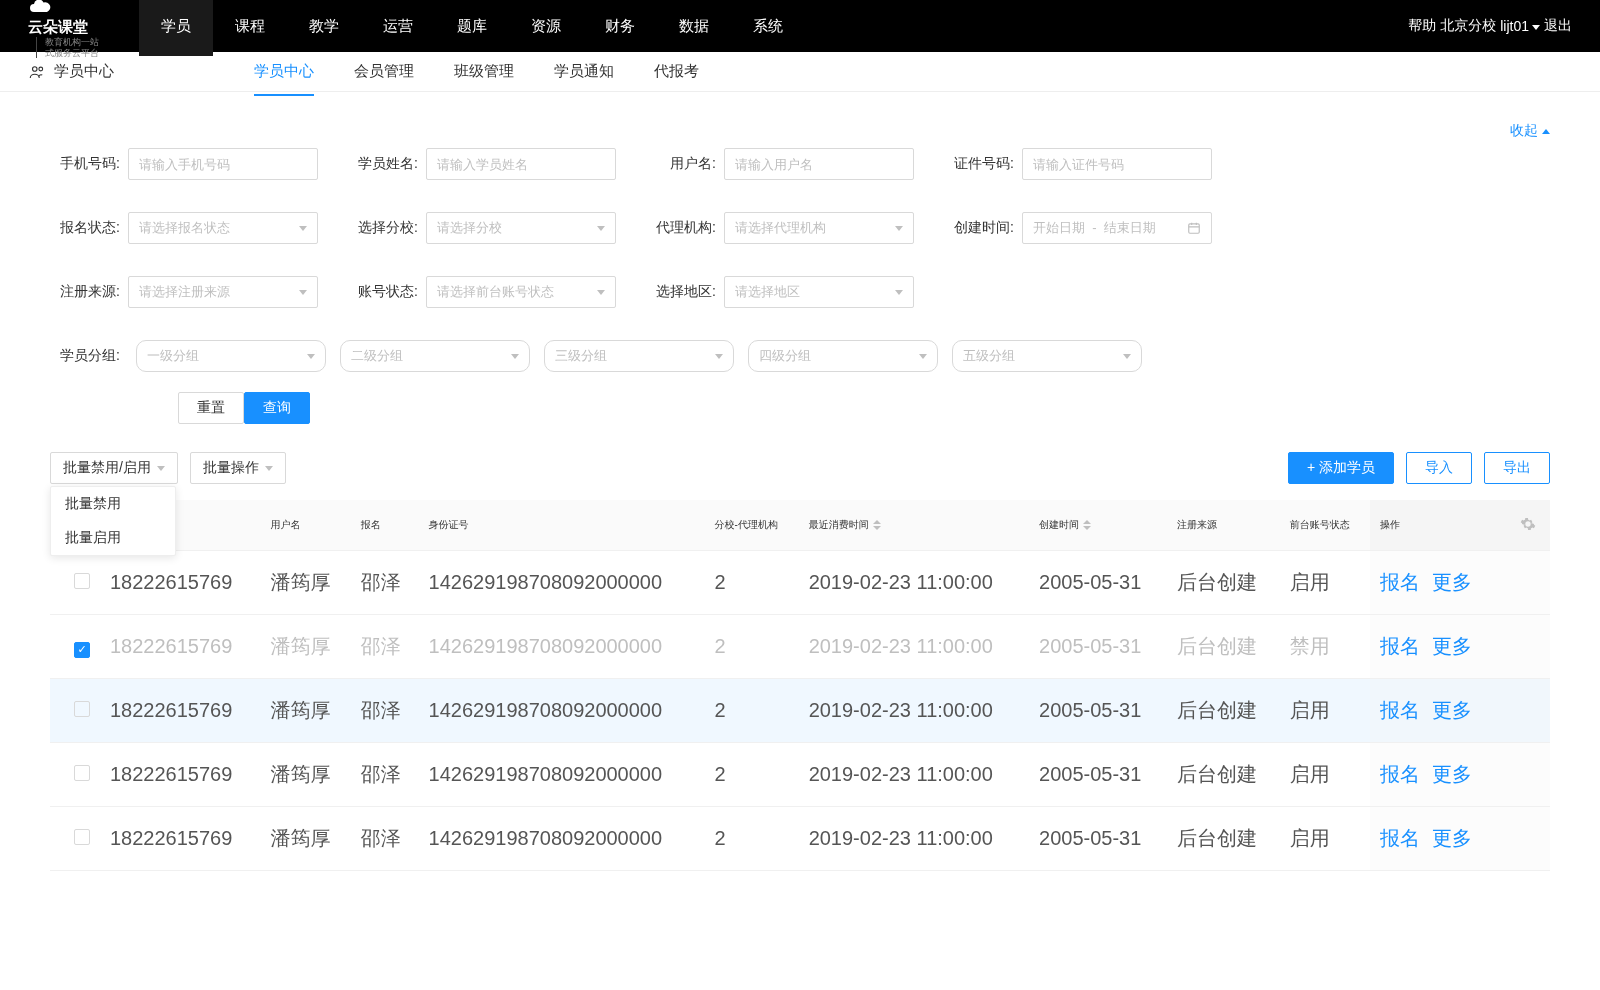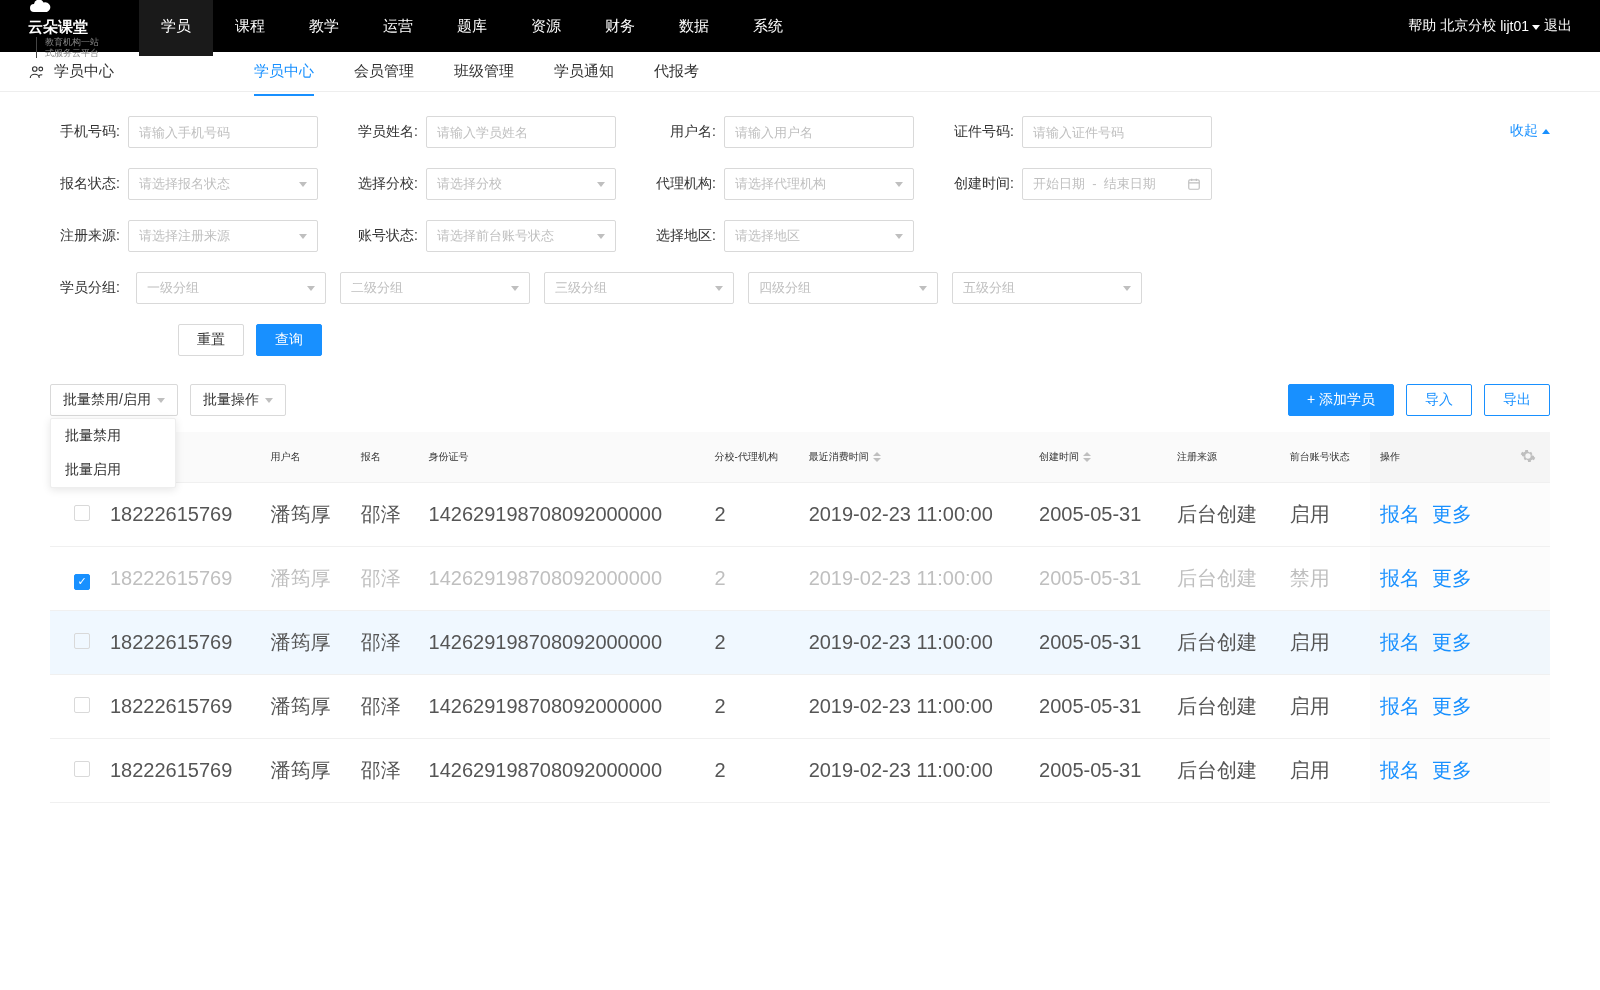--- a/index.html
+++ b/index.html
@@ -19,35 +19,35 @@
     
     .sub-nav { height: 40px; display: flex; align-items: center; padding: 0 28px; border-bottom: 1px solid #eee; }
     .sub-nav-title { display: flex; align-items: center; margin-right: 140px; font-size: 15px; }
     .sub-nav-title svg { margin-right: 8px; }
     .sub-nav-items { display: flex; gap: 40px; }
     .sub-nav-item { height: 48px; display: flex; align-items: center; cursor: pointer; font-size: 15px; position: relative; }
     .sub-nav-item.active { color: #1890ff; }
     .sub-nav-item.active::after { content: ''; position: absolute; bottom: 0; left: 0; right: 0; height: 2px; background: #1890ff; }
     
     .filter-section { padding: 24px 50px 8px 50px; position: relative; }
-    .filter-row { display: flex; gap: 30px; margin-bottom: 20px; align-items: center; }
+    .filter-row { display: flex; gap: 30px; margin-bottom: 20px; align-items: center; margin-top: 32px; }
     .filter-item { display: flex; align-items: center; }
     .filter-label { width: 70px; text-align: right; margin-right: 8px; font-size: 14px; }
     .filter-input, .filter-select { width: 190px; height: 32px; border: 1px solid #d9d9d9; border-radius: 2px; padding: 0 10px; font-size: 13px; color: #333; outline: none; }
     .filter-input::placeholder { color: #bfbfbf; }
     .filter-select { appearance: none; background: #fff; position: relative; color: #bfbfbf; cursor: pointer; display: flex; align-items: center; justify-content: space-between; }
     .select-arrow { width: 0; height: 0; border-left: 4px solid transparent; border-right: 4px solid transparent; border-top: 5px solid #bfbfbf; }
     .date-range { width: 190px; height: 32px; border: 1px solid #d9d9d9; border-radius: 2px; padding: 0 10px; display: flex; align-items: center; color: #bfbfbf; font-size: 13px; justify-content: space-between; }
     .date-range-text { flex: 1; }
     .collapse-btn { color: #1890ff; cursor: pointer; position: absolute; right: 50px; top: 30px; font-size: 14px; display: flex; align-items: center; gap: 4px; }
     .chevron-up { width: 0; height: 0; border-left: 4px solid transparent; border-right: 4px solid transparent; border-bottom: 5px solid #1890ff; }
-    .group-select { width: 190px; height: 32px; border: 1px solid #d9d9d9; border-radius: 2px; padding: 0 10px; font-size: 13px; color: #bfbfbf; display: flex; align-items: center; justify-content: space-between; cursor: pointer; }
+    .group-select { width: 190px; height: 32px; border: 1px solid #d9d9d9; border-radius: 10px; padding: 0 10px; font-size: 13px; color: #bfbfbf; display: flex; align-items: center; justify-content: space-between; cursor: pointer; }
     .group-label-item { display: flex; align-items: center; }
     
-    .action-row { display: flex; gap: 12px; padding-left: 128px; }
+    .action-row { display: flex; padding-left: 128px; }
     .btn { height: 32px; padding: 0 18px; border-radius: 2px; cursor: pointer; font-size: 14px; display: inline-flex; align-items: center; }
     .btn-default { background: #fff; border: 1px solid #d9d9d9; color: #333; }
     .btn-primary { background: #1890ff; border: 1px solid #1890ff; color: #fff; }
     
     .table-section { padding: 20px 50px; position: relative; }
     .table-toolbar { display: flex; justify-content: space-between; margin-bottom: 16px; align-items: center; }
     .toolbar-left { display: flex; gap: 12px; position: relative; }
     .dropdown-btn { height: 32px; padding: 0 12px; border: 1px solid #d9d9d9; border-radius: 2px; background: #fff; cursor: pointer; display: flex; align-items: center; gap: 6px; font-size: 14px; }
     .dropdown-menu { position: absolute; top: 34px; left: 0; background: #fff; border: 1px solid #eee; box-shadow: 0 2px 8px rgba(0,0,0,0.1); border-radius: 2px; min-width: 126px; z-index: 10; }
     .dropdown-item { padding: 8px 14px; cursor: pointer; font-size: 14px; }

